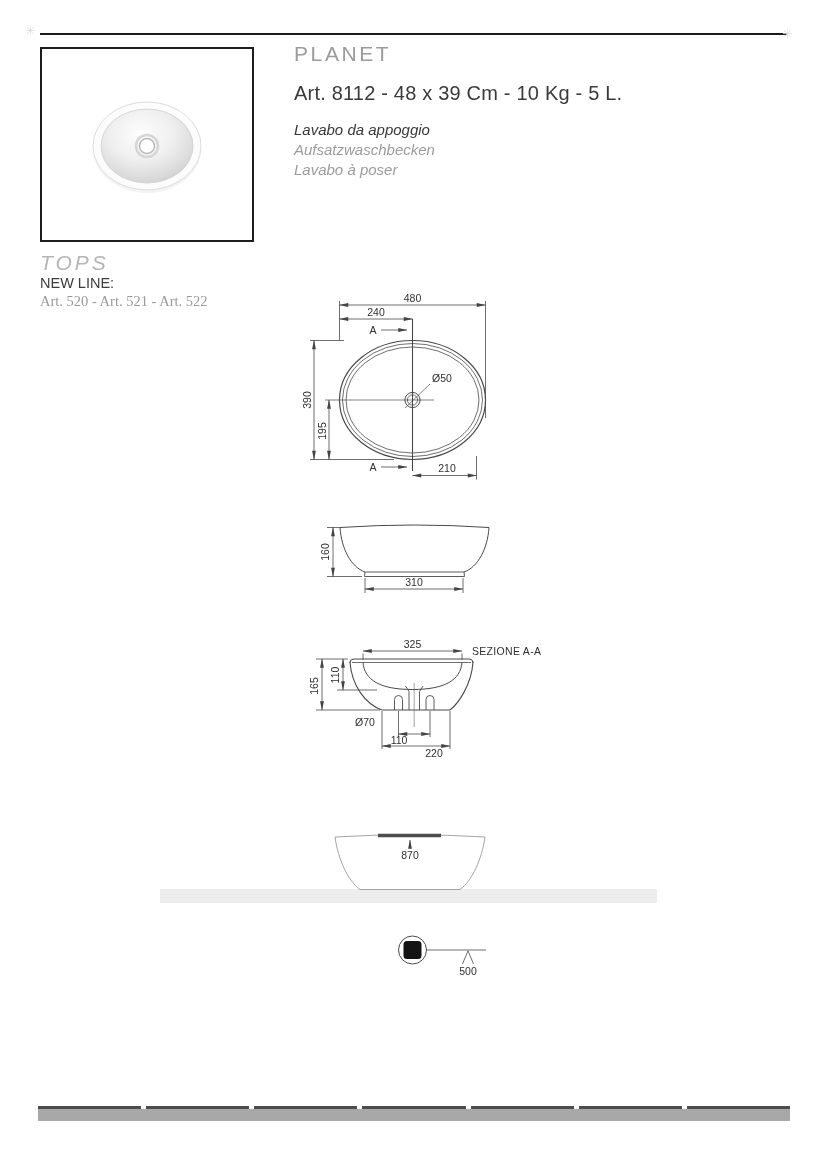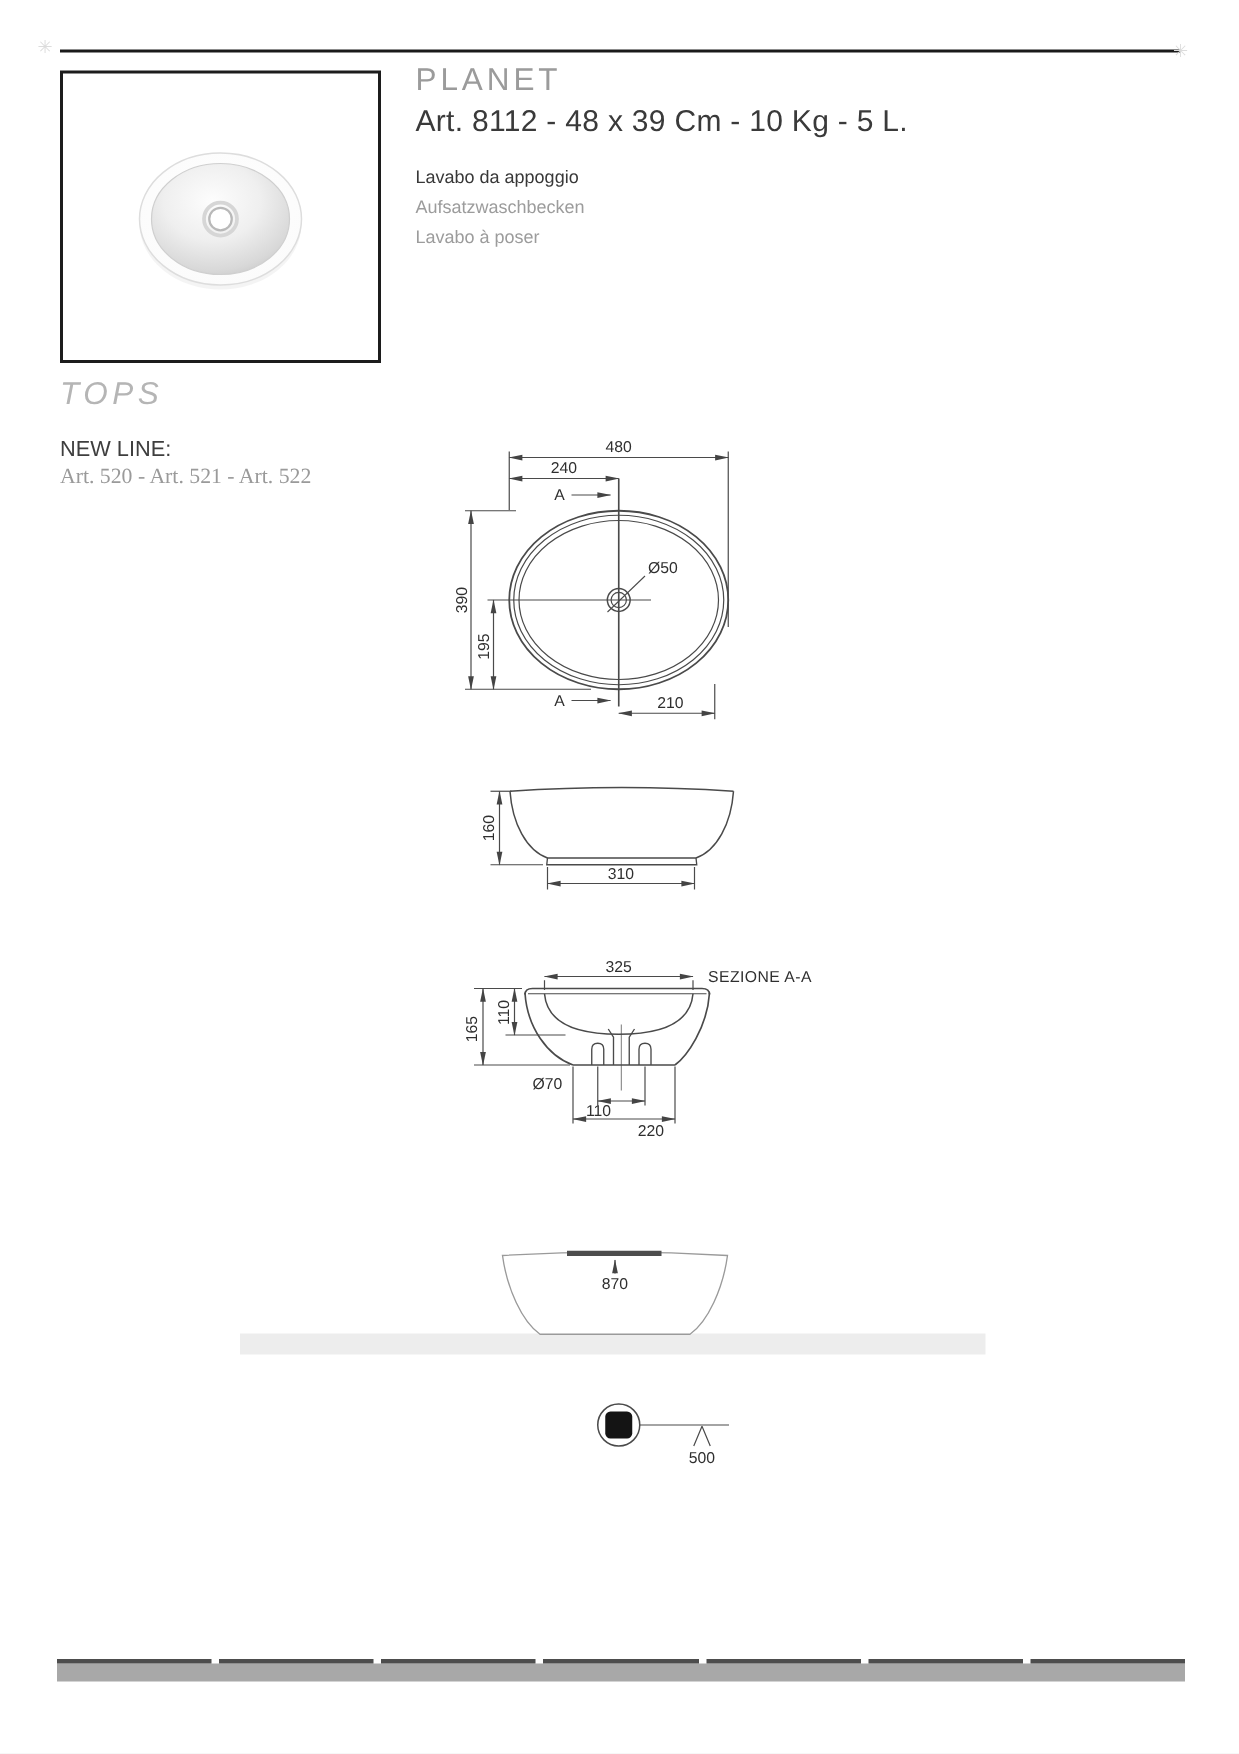--- a/index.html
+++ b/index.html
@@ -10,29 +10,29 @@
   
   .top-rule{position:absolute;left:40px;top:33px;width:747px;height:2px;background:#1a1a1a;}
   .mark{position:absolute;font-size:12px;color:#dcdcdc;user-select:none;}
   .mark-l{left:25px;top:24px;}
   .mark-r{left:782px;top:27px;}
 
   
   .product-box{position:absolute;left:40px;top:47px;width:210px;height:191px;border:2px solid #1c1c1c;background:#fff;}
 
   
-  .title-block{position:absolute;left:277px;top:42px;}
+  .title-block{position:absolute;left:294px;top:42px;}
   .product-name{font-size:21px;letter-spacing:2.6px;color:#9b9b9b;}
-  .product-spec{font-size:20px;letter-spacing:.2px;color:#3a3a3a;margin-top:4px;}
-  .descriptions{list-style:none;margin:15px 0 0 0;padding:0;font-size:12px;line-height:20px;color:#9c9c9c;}
+  .product-spec{font-size:20px;letter-spacing:.2px;color:#3a3a3a;margin-top:16px;}
+  .descriptions{list-style:none;margin:15px 0 0 0;padding:0;font-size:15px;line-height:20px;color:#9c9c9c;font-style:italic;}
   .descriptions .primary{color:#383838;}
 
   
   .tops-title{position:absolute;left:40px;top:251px;font-size:21px;letter-spacing:3px;color:#b5b5b5;font-style:italic;}
-  .newline-block{position:absolute;left:40px;top:291px;font-size:14.5px;line-height:18px;}
+  .newline-block{position:absolute;left:40px;top:274px;font-size:14.5px;line-height:18px;}
   .nl-label{color:#3e3e3e;}
   .nl-arts{color:#9a9a9a;font-family:Liberation Serif, serif;}
 
   
   svg{position:absolute;overflow:visible;}
   svg text{fill:#2f2f2f;font-size:10.5px;font-family:"Liberation Sans","DejaVu Sans",sans-serif;}
   .svg-topview{left:295px;top:285px;}
   .svg-sideview{left:315px;top:518px;}
   .svg-section{left:300px;top:630px;}
   .svg-install{left:160px;top:828px;}

